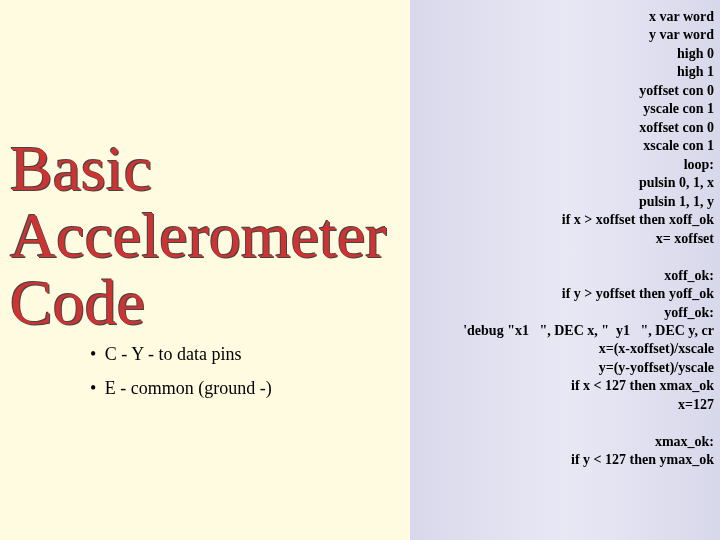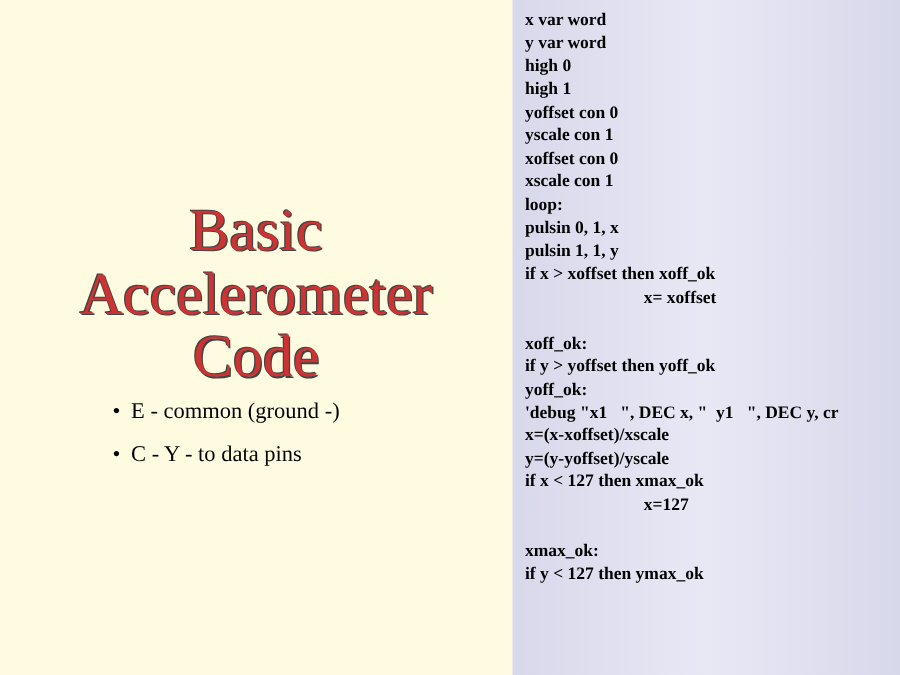--- a/index.html
+++ b/index.html
@@ -15,23 +15,23 @@
     width: 410px;
     height: 540px;
     background: #fffbe0;
     display: flex;
     flex-direction: column;
     justify-content: center;
     align-items: center;
     padding: 0 10px;
   }
   .title {
-    font-size: 48px;
+    font-size: 64px;
     line-height: 1.05;
-    text-align: center;
+    text-align: left;
     color: #cc3333;
     text-shadow: 1px 1px 0 #444, -1px -1px 0 #444;
     margin-bottom: 0;
     font-weight: normal;
   }
   .bullets {
     list-style: none;
     font-size: 18px;
     color: #000;
     line-height: 1.9;
@@ -47,34 +47,35 @@
     height: 540px;
     background: linear-gradient(to right, #d8d8eb, #e8e8f5 50%, #d8d8eb);
     padding: 8px 6px 8px 10px;
     font-family: "Times New Roman", Times, serif;
     font-weight: bold;
     font-size: 14px;
     line-height: 1.32;
     color: #000;
     white-space: pre;
     overflow: hidden;
+    text-align: right;
   }
   .indent {
     padding-left: 95px;
     display: block;
   }
 </style>
 </head>
 <body>
 
 <div class="left">
   <div class="title">Basic Accelerometer Code</div>
   <ul class="bullets">
+    <li>C - Y - to data pins</li>
     <li>E - common (ground -)</li>
-    <li>C - Y - to data pins</li>
   </ul>
 </div>
 
 <div class="right"><span>x var word</span>
 <span>y var word</span>
 <span>high 0</span>
 <span>high 1</span>
 <span>yoffset con 0</span>
 <span>yscale con 1</span>
 <span>xoffset con 0</span>

